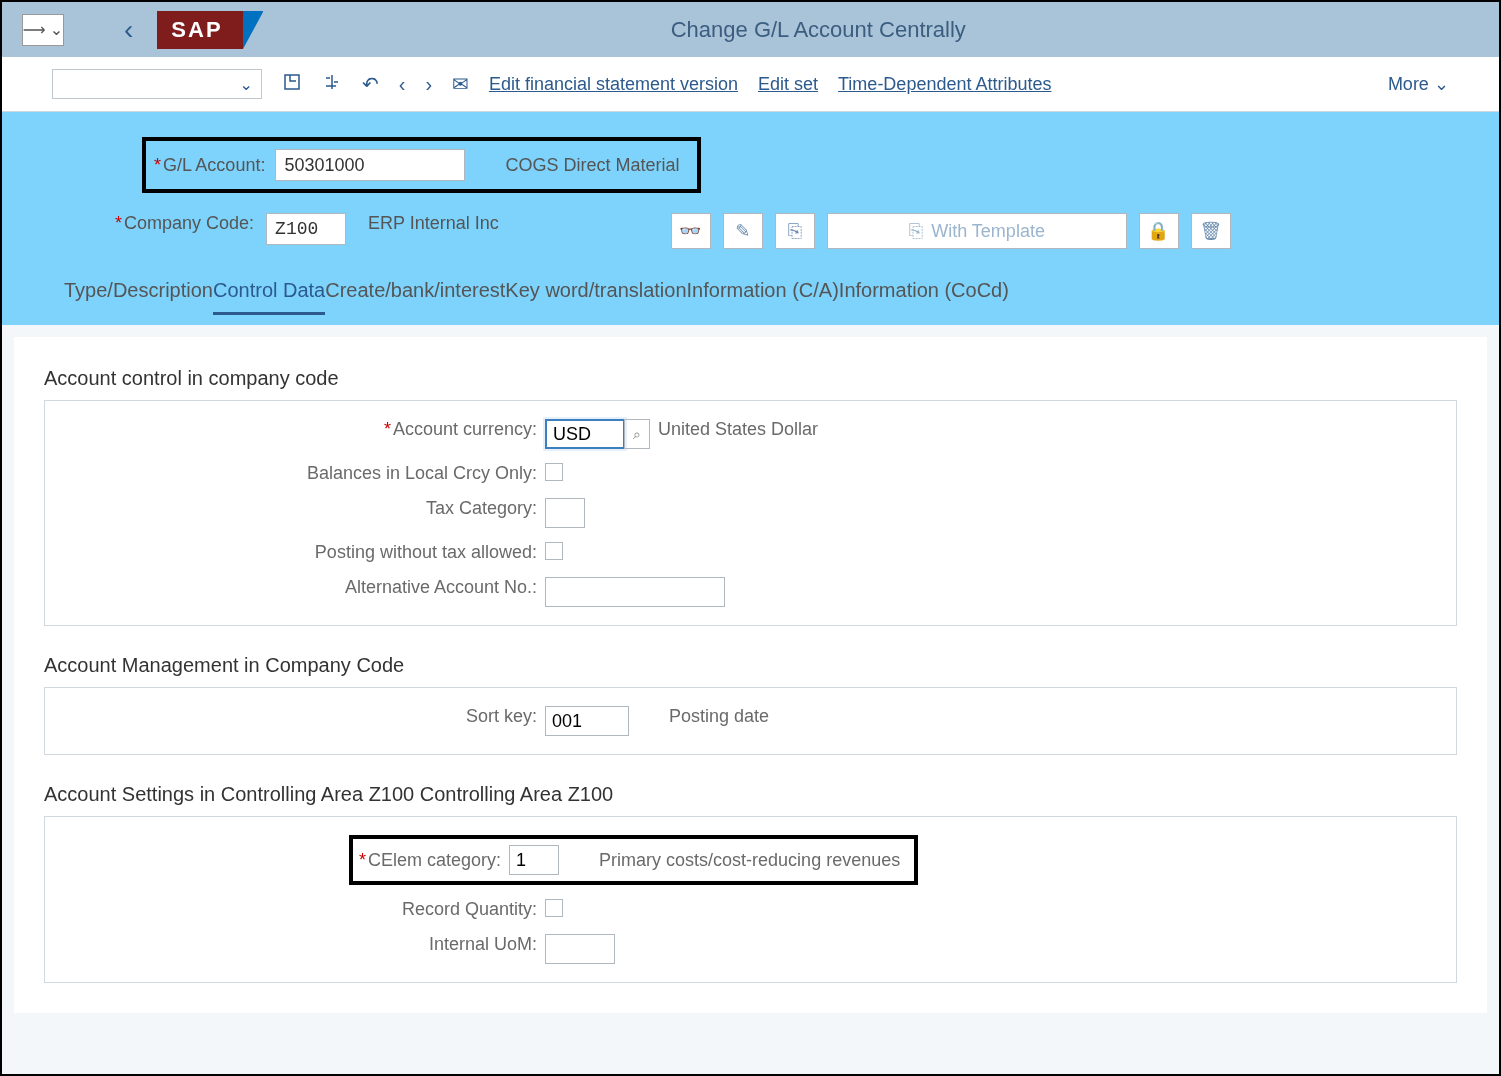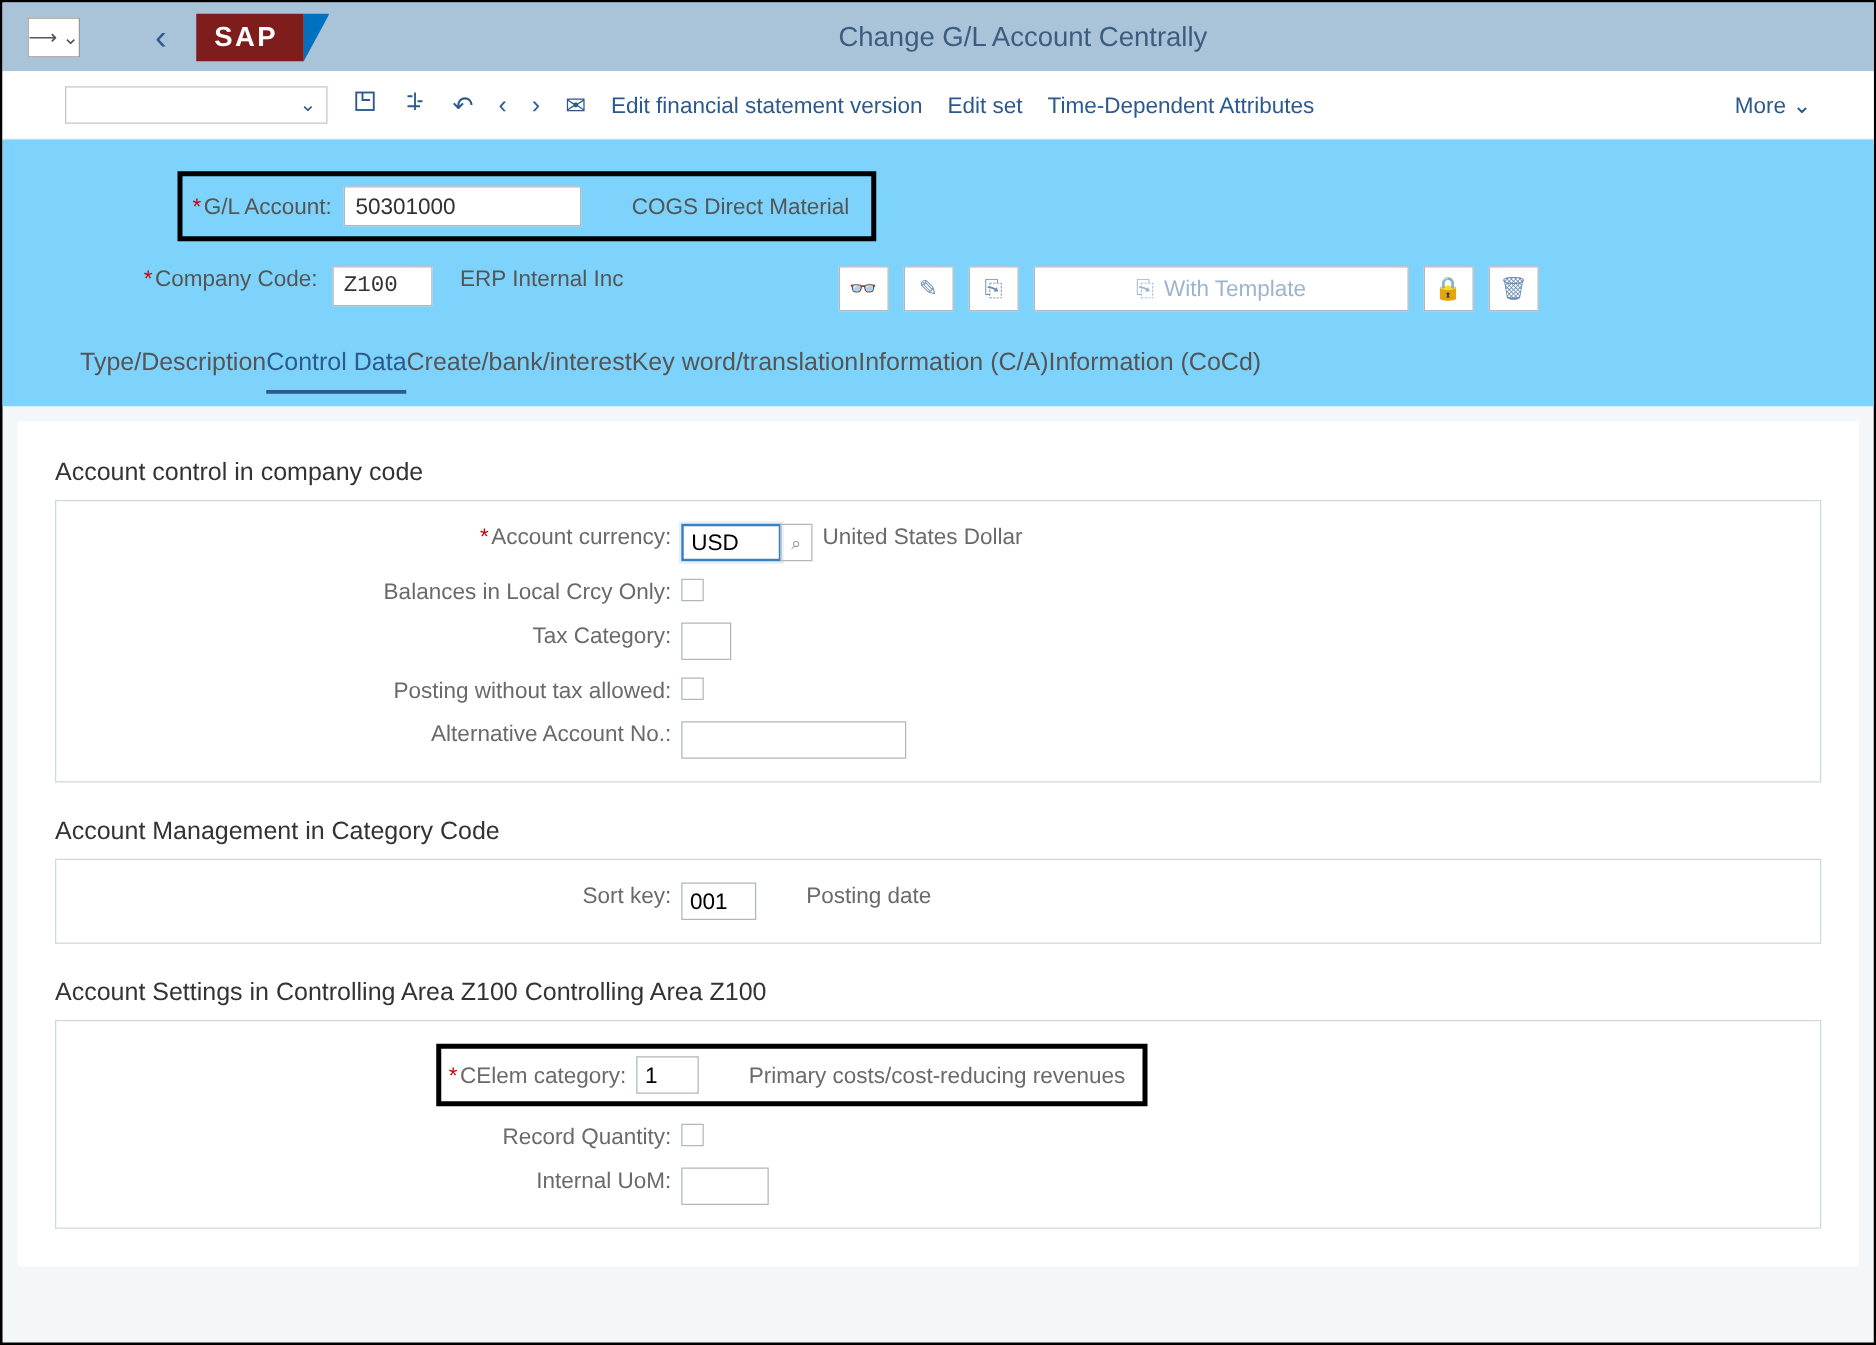--- a/index.html
+++ b/index.html
@@ -96,20 +96,21 @@
     }
     .tb-icon {
       color: #2c5a8d;
       font-size: 20px;
       cursor: pointer;
     }
     .tb-link {
       color: #2c5a8d;
       font-size: 18px;
       cursor: pointer;
+      text-decoration: underline;
     }
     .tb-more {
       margin-left: auto;
       color: #2c5a8d;
       font-size: 18px;
       cursor: pointer;
     }
     .form-area {
       padding: 25px 50px 10px 50px;
       background: #7dd3fc;
@@ -240,21 +241,21 @@
     .desc-text { color: #6a6a6a; font-size: 18px; margin-left: 8px; }
     .checkbox {
       width: 18px;
       height: 18px;
       border: 1px solid #b0b7be;
       background: #fff;
       display: inline-block;
     }
     .tiny-input { width: 40px; }
     .med-input { width: 180px; }
-    .sort-input { width: 60px; }
+    .sort-input { width: 84px; }
     .celem-row {
       border: 4px solid #000;
       display: inline-flex;
       align-items: center;
       padding: 6px 14px 6px 6px;
       background: #fff;
       margin-left: 284px;
     }
     .celem-label { color: #6a6a6a; font-size: 18px; margin-right: 8px; }
     .celem-input { width: 50px; }
@@ -370,21 +371,21 @@
         <div class="form-line-label">Posting without tax allowed:</div>
         <span class="checkbox"></span>
       </div>
       <div class="form-line" style="margin-bottom:0;">
         <div class="form-line-label">Alternative Account No.:</div>
         <input class="small-input med-input" style="">
       </div>
     </div>
 
     <div class="spacer"></div>
-    <div class="section-title">Account Management in Category Code</div>
+    <div class="section-title">Account Management in Company Code</div>
     <div class="section-box">
       <div class="form-line" style="margin-bottom:0;">
         <div class="form-line-label">Sort key:</div>
         <input class="small-input sort-input" value="001" style="">
         <span class="desc-text" style="margin-left:40px;">Posting date</span>
       </div>
     </div>
 
     <div class="spacer"></div>
     <div class="section-title">Account Settings in Controlling Area Z100 Controlling Area Z100</div>

